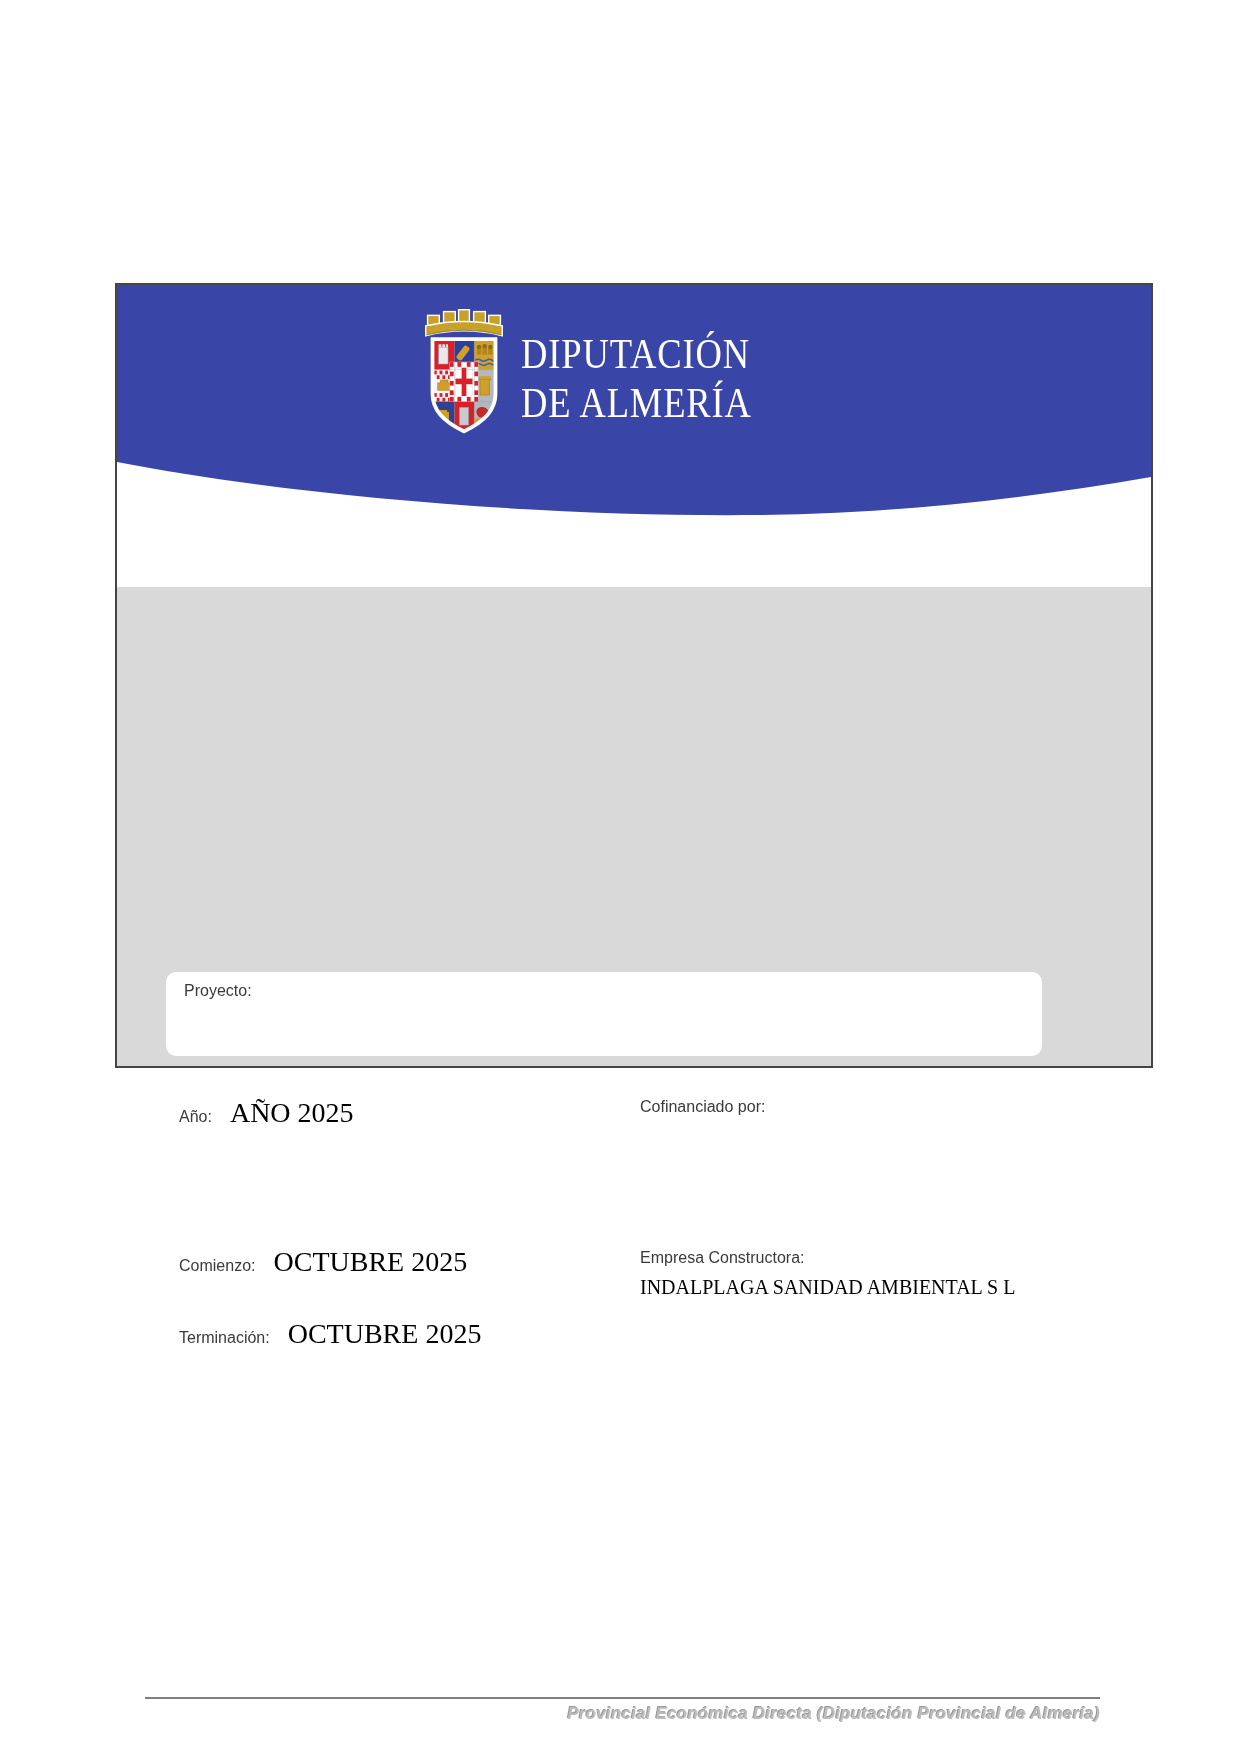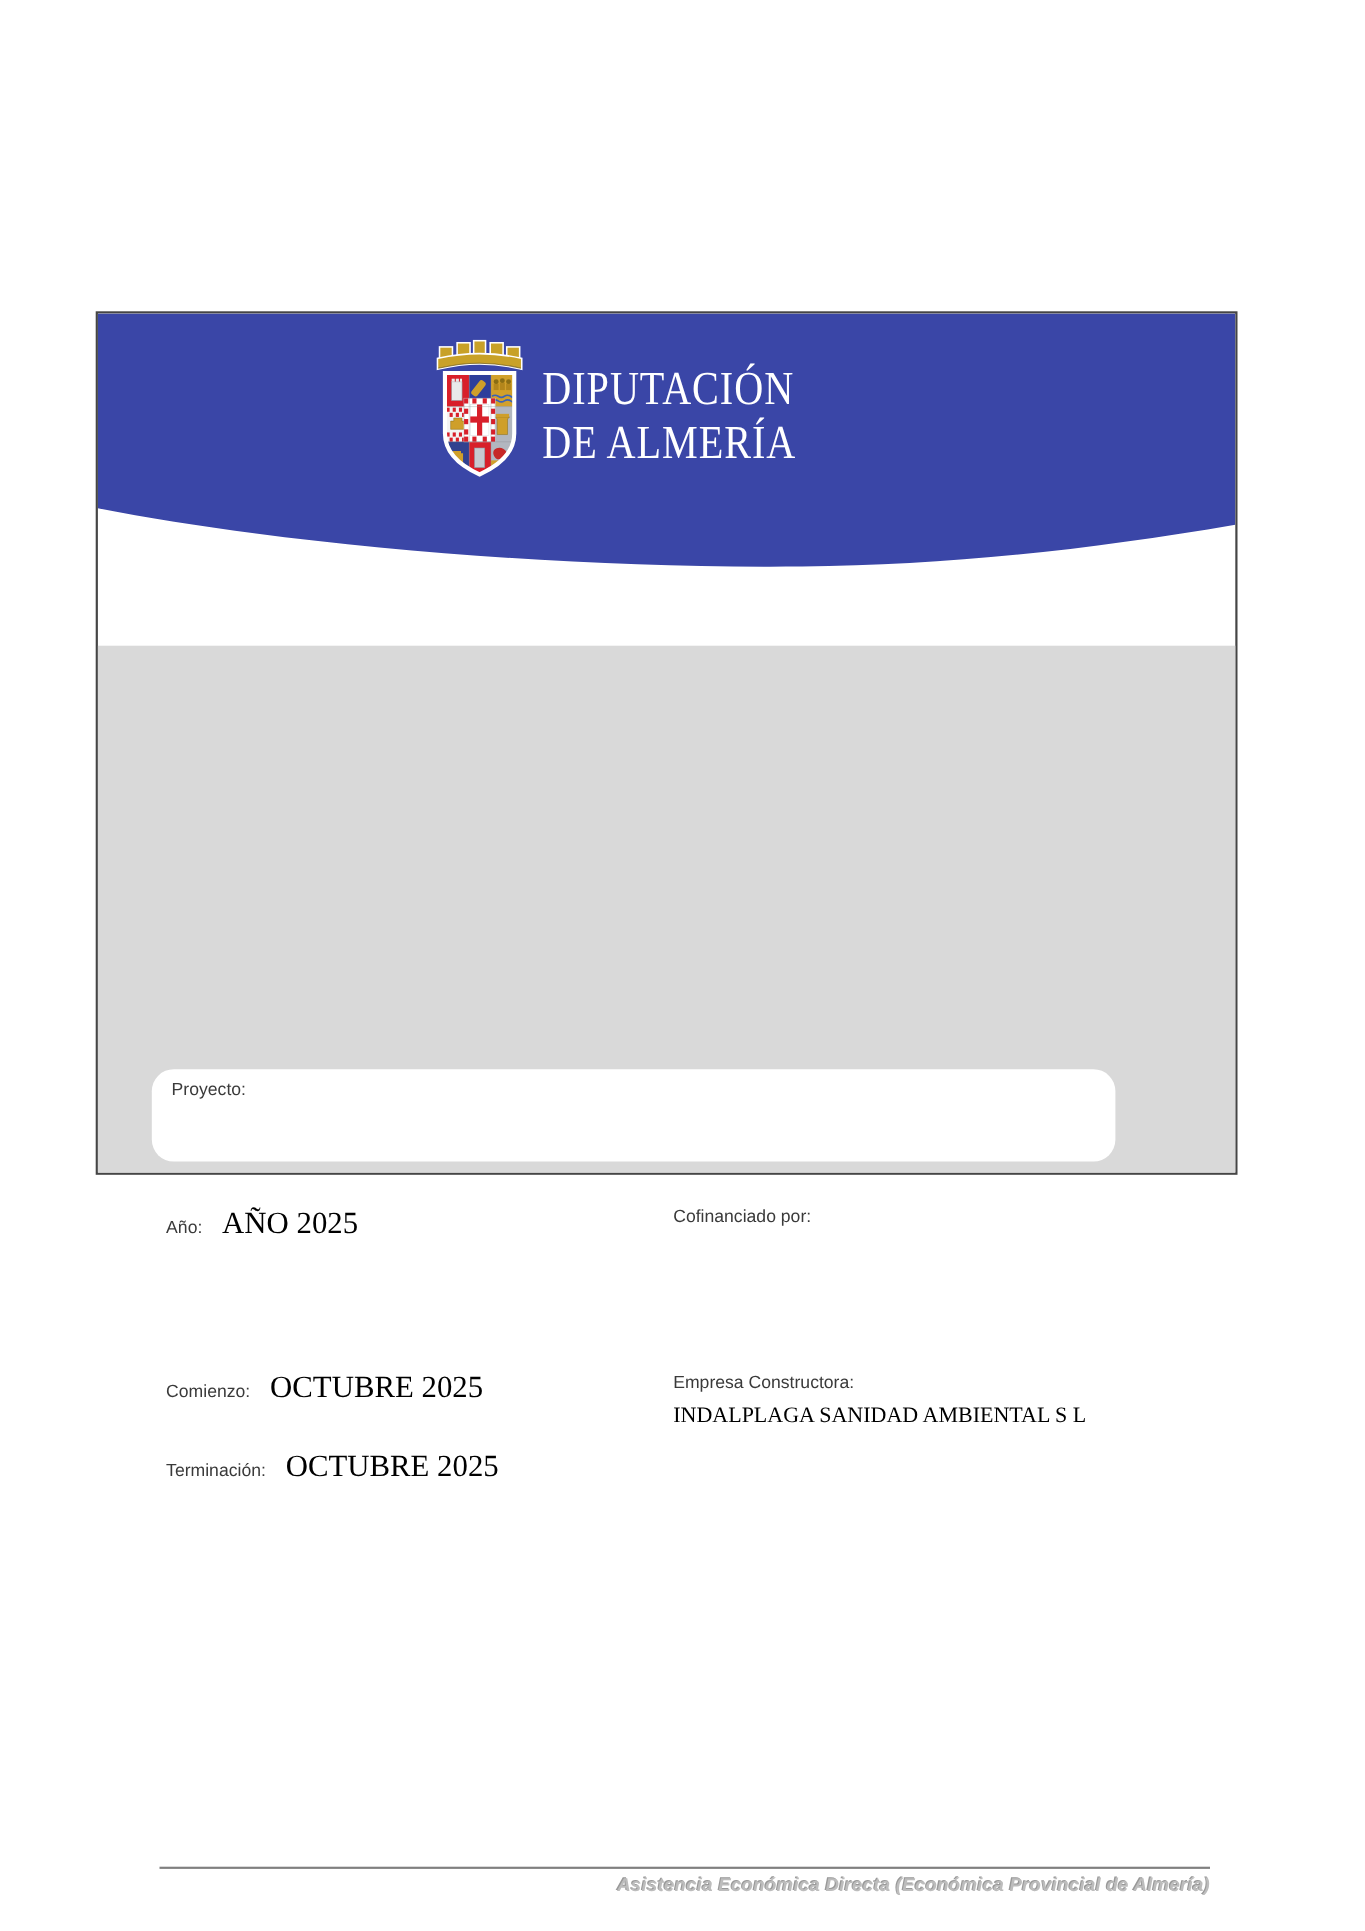--- a/index.html
+++ b/index.html
@@ -7,36 +7,36 @@
     --border_dark:#454545; --label_gray:#3a3a3a; --value_black:#000000;
     --footer_gray:#bdbdbd; --divider_gray:#808080;
   }
   *{box-sizing:border-box;margin:0;padding:0;}
   html,body{background:#ffffff;}
   body{
     width:1241px;height:1755px;position:relative;overflow:hidden;
     font-family:"Liberation Sans",sans-serif;
   }
   .card{
-    position:absolute;left:87px;top:283px;width:1038px;height:785px;
+    position:absolute;left:115px;top:283px;width:1038px;height:785px;
     border:2px solid var(--border_dark);background:#ffffff;
   }
   .band-svg{position:absolute;left:0;top:0;width:1034px;height:240px;display:block;}
   .crest{position:absolute;left:300px;top:18px;width:94px;height:138px;}
   .org-title{
     position:absolute;left:404px;top:44px;color:#ffffff;
     font-family:"Liberation Serif",serif;font-size:43px;line-height:49px;
     letter-spacing:1px;transform:scaleX(.85);transform-origin:left top;white-space:nowrap;
   }
   .panel{
     position:absolute;left:0;right:0;top:302px;bottom:0;
     background:var(--panel_gray);
   }
   .fbox{
-    position:absolute;background:var(--box_white);border-radius:20px;
+    position:absolute;background:var(--box_white);border-radius:10px;
   }
   .fbox .lbl{
     color:var(--label_gray);font-size:16px;
   }
   .fbox .val{
     color:var(--value_black);font-family:"Liberation Serif",serif;font-size:21px;
   }
   .stack{padding:10px 18px;}
   .stack .lbl{display:block;margin-bottom:5px;}
   .stack .val{display:block;line-height:31px;}
@@ -203,13 +203,13 @@
 
     <div class="fbox stack box-empresa">
       <span class="lbl">Empresa Constructora:</span>
       <span class="val">INDALPLAGA SANIDAD AMBIENTAL S L</span>
     </div>
 
   </div>
 </div>
 
 <div class="footer-divider"></div>
-<div class="footer-caption">Asistencia Económica Directa (Económica Provincial de Almería)</div>
+<div class="footer-caption">Provincial Económica Directa (Diputación Provincial de Almería)</div>
 
 </body></html>

